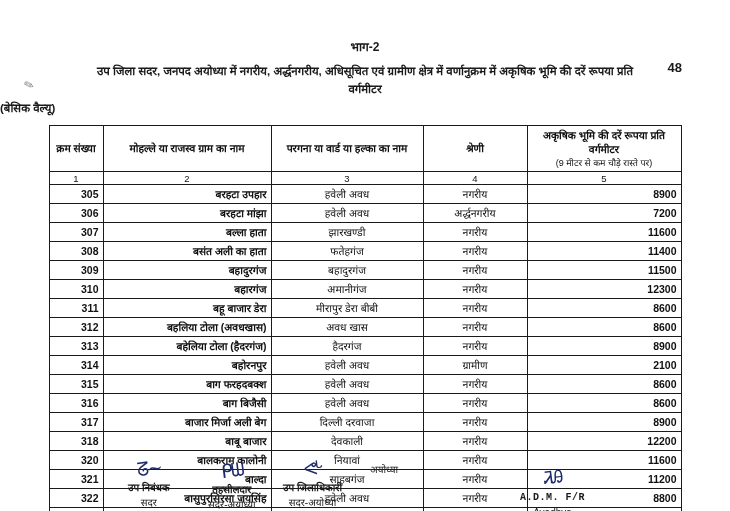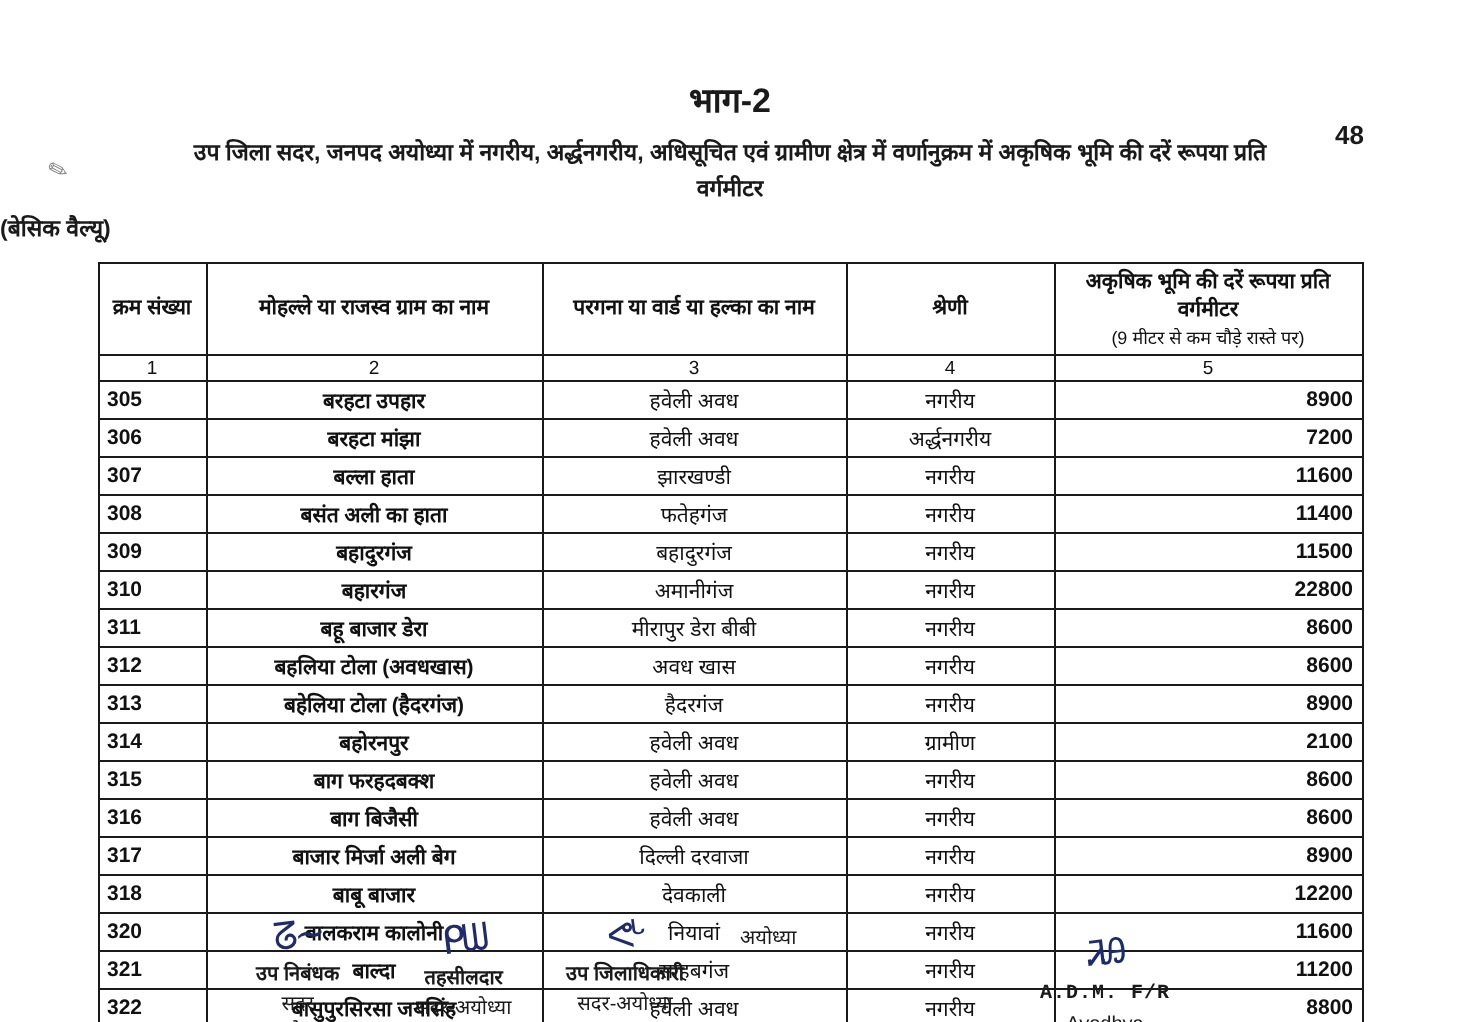--- a/index.html
+++ b/index.html
@@ -33,21 +33,21 @@
     position: absolute;
     top: 40px;
     left: 24px;
     font-size: 12px;
     color: #888;
     transform: rotate(-18deg);
     letter-spacing: 1px;
   }
   .doc-part {
     text-align: center;
-    font-size: 17px;
+    font-size: 12px;
     font-weight: 700;
     margin-top: 38px;
     color: #1a1a1a;
   }
   .doc-heading {
     text-align: center;
     font-size: 11.5px;
     font-weight: 600;
     margin-top: 8px;
     padding: 0 79px;
@@ -83,25 +83,25 @@
     height: 34px;
     margin-left: 37px;
   }
   table.rate-table tr.colnum td {
     text-align: center;
     font-size: 9.5px;
     height: 12px;
     padding: 0 2px;
   }
   td.c-sn {
-    text-align: left;
+    text-align: right;
     font-weight: 600;
   }
   td.c-village {
-    text-align: center;
+    text-align: right;
     font-weight: 600;
     padding-left: 8px;
   }
   td.c-pargana {
     text-align: center;
     padding-left: 8px;
   }
   td.c-category {
     text-align: center;
   }
@@ -232,21 +232,21 @@
         <td class="c-village">बहादुरगंज</td>
         <td class="c-pargana">बहादुरगंज</td>
         <td class="c-category">नगरीय</td>
         <td class="c-rate">11500</td>
       </tr>
       <tr>
         <td class="c-sn">310</td>
         <td class="c-village">बहारगंज</td>
         <td class="c-pargana">अमानीगंज</td>
         <td class="c-category">नगरीय</td>
-        <td class="c-rate">22800</td>
+        <td class="c-rate">12300</td>
       </tr>
       <tr>
         <td class="c-sn">311</td>
         <td class="c-village">बहू बाजार  डेरा</td>
         <td class="c-pargana">मीरापुर डेरा बीबी</td>
         <td class="c-category">नगरीय</td>
         <td class="c-rate">8600</td>
       </tr>
       <tr>
         <td class="c-sn">312</td>

